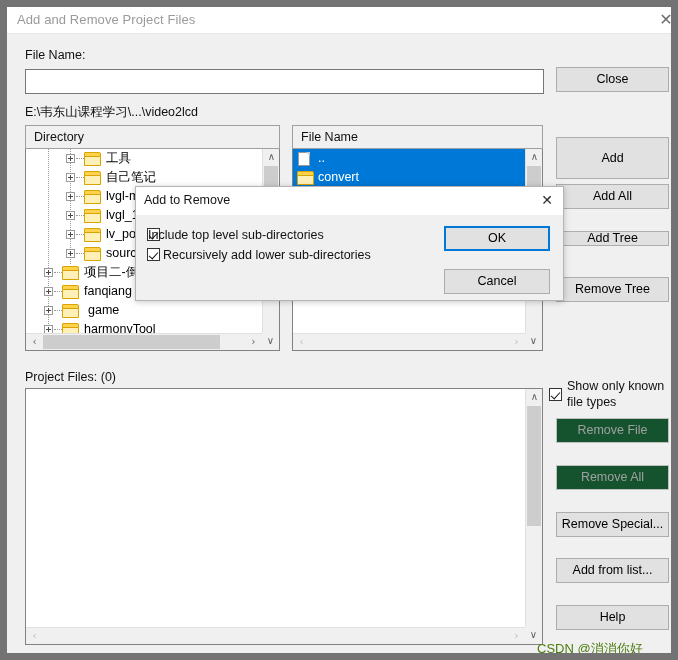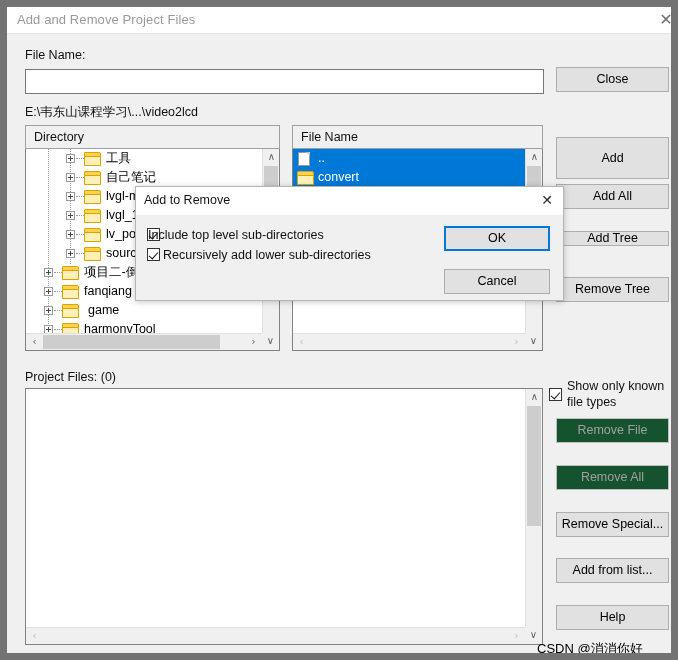--- a/index.html
+++ b/index.html
@@ -370,21 +370,21 @@
   .btn-primary {
     border: 2px solid #0078d7;
     background: #e1e1e1;
   }
 
   
   .watermark {
     position: absolute;
     left: 530px; top: 633px;
     font-size: 13px;
-    color: #000000;
+    color: #4d7c0f;
     white-space: nowrap;
     font-family: "Liberation Sans", "DejaVu Sans", sans-serif;
   }
 </style>
 </head>
 <body>
 
 <div id="root">
 
   <div class="titlebar">

